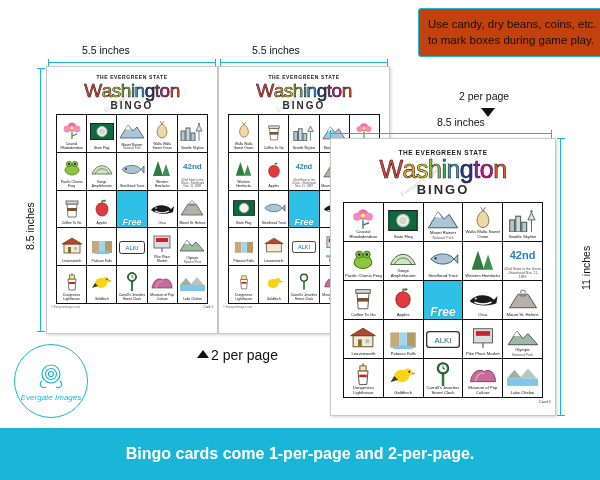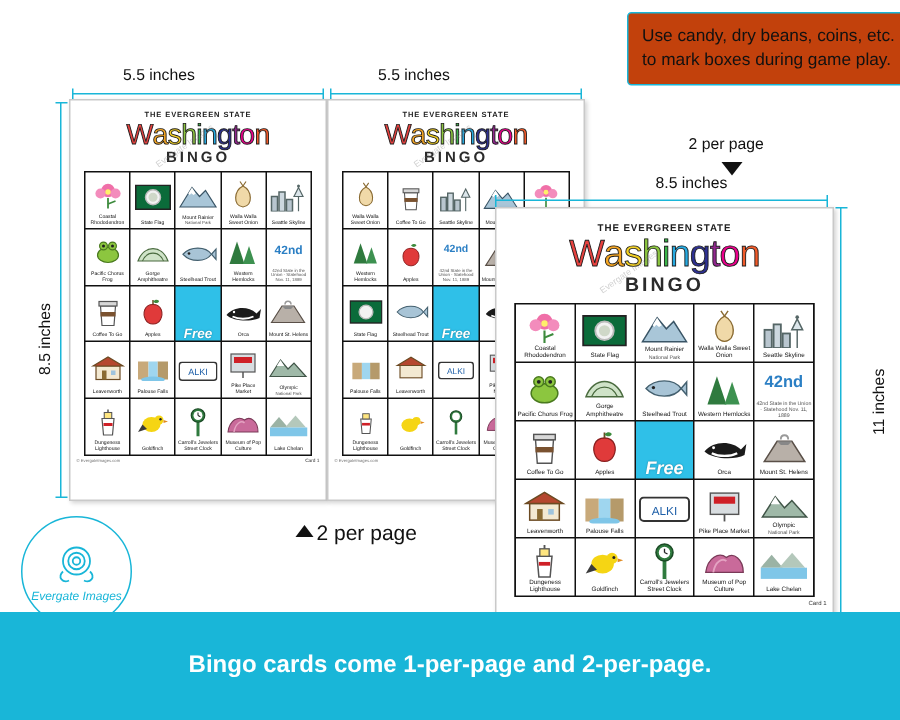--- a/index.html
+++ b/index.html
@@ -203,21 +203,21 @@
   .sheet.big .cell .cap .sub { font-size: 3.5px; }
   .sheet.big .free-cell .freetxt { font-size: 12px; }
   .sheet.big .card-no { font-size: 4px; }
 
   
   .footer {
     position: absolute;
     left: 0;
     right: 0;
     bottom: 0;
-    height: 72px;
+    height: 52px;
     background: #19b6d8;
     display: flex;
     align-items: center;
     justify-content: center;
   }
   .footer-text {
     color: #ffffff;
     font-size: 16px;
     font-weight: bold;
     text-align: center;

